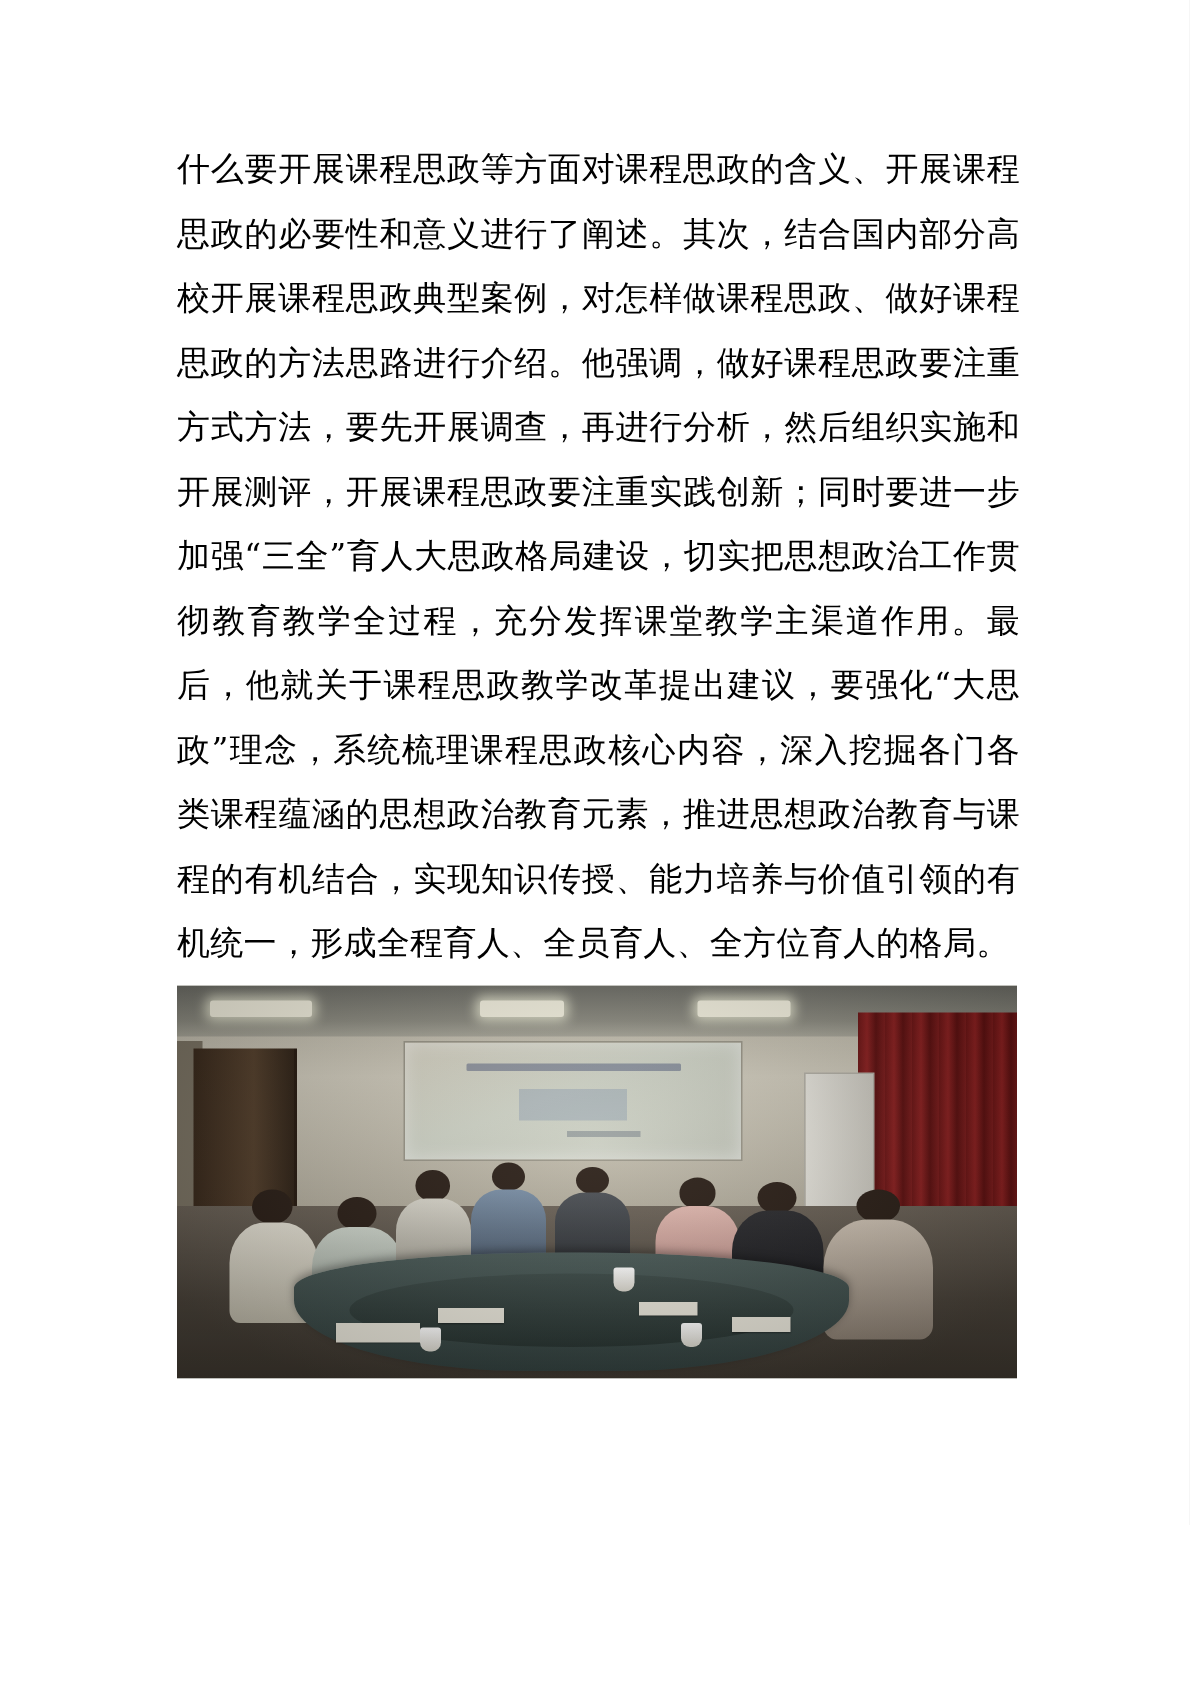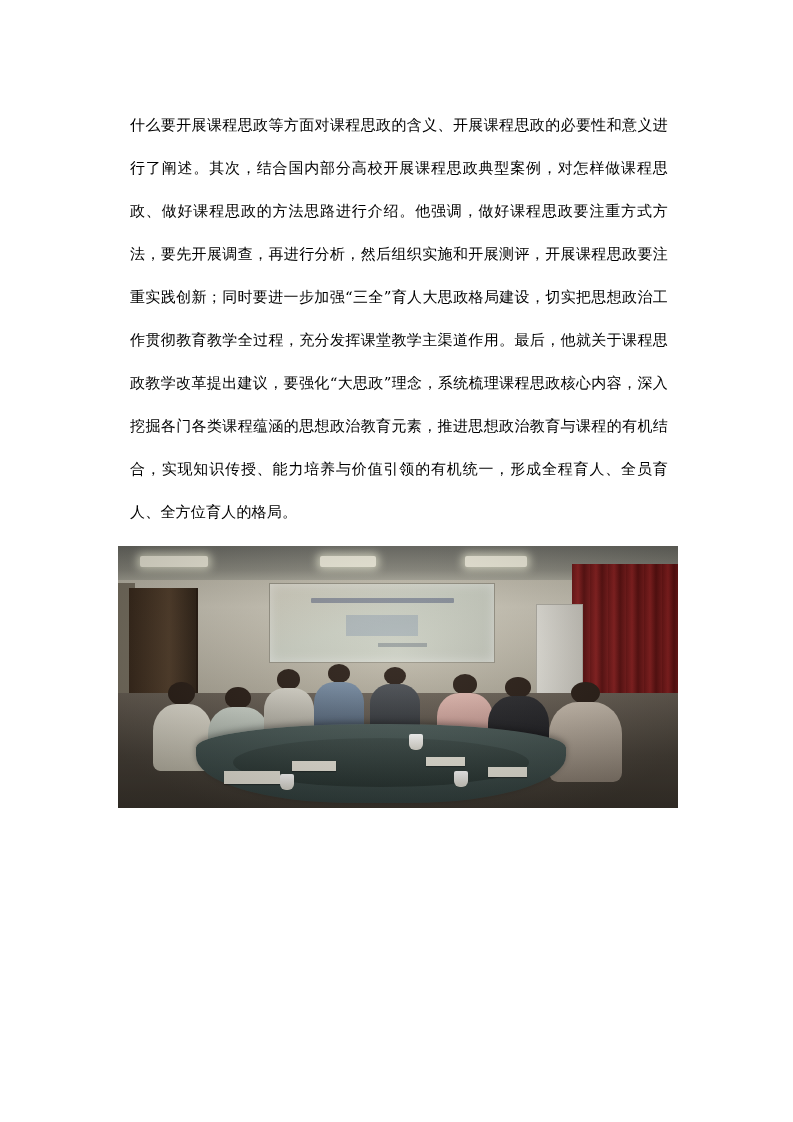--- a/index.html
+++ b/index.html
@@ -17,26 +17,26 @@
     box-sizing: border-box;
   }
   .content {
     position: absolute;
     left: 118px;
     top: 92px;
     width: 562px;
   }
   .para {
     font-family: "DejaVu Serif", "Liberation Serif", serif;
-    font-size: 15px;
+    font-size: 22px;
     line-height: 43px;
     color: #000000;
     text-align: justify;
     text-justify: inter-ideograph;
-    margin: 12px;
+    margin: 0;
     letter-spacing: 0.2px;
   }
   .para.indent {
     text-indent: 2em;
   }
   .para-1 {
     
   }
   .figure {
     margin-top: 6px;

